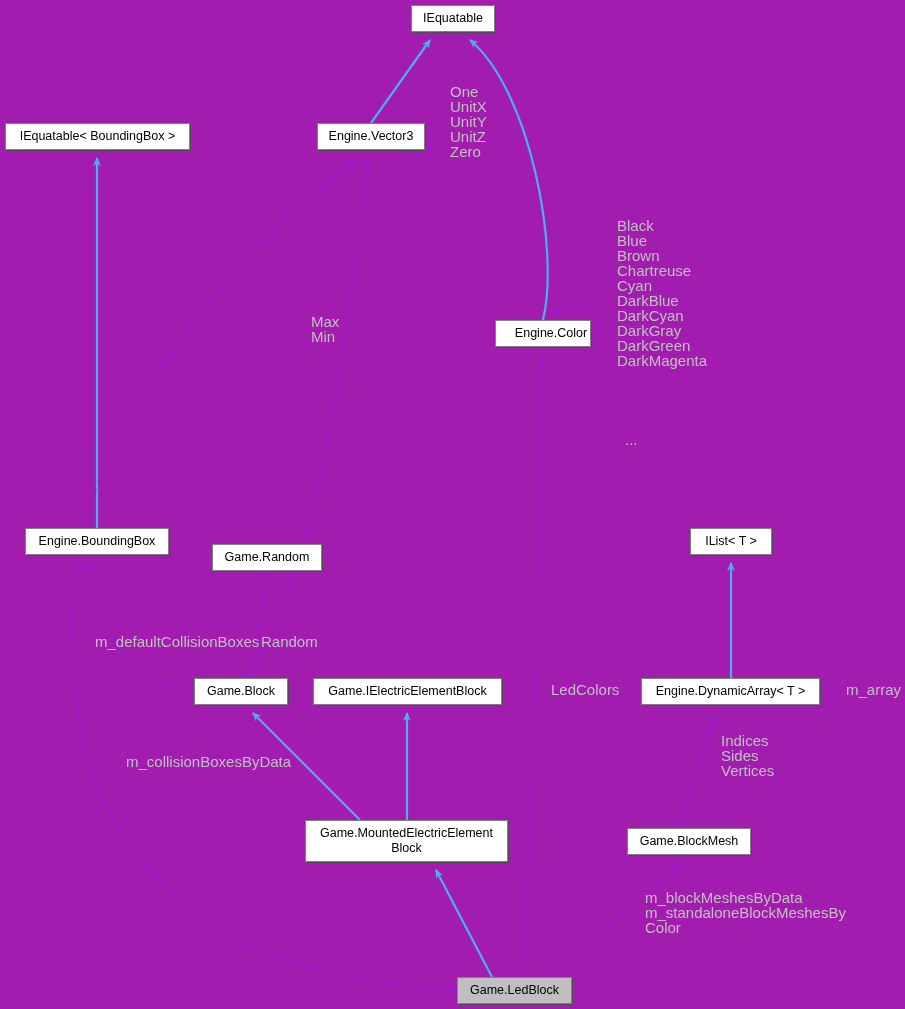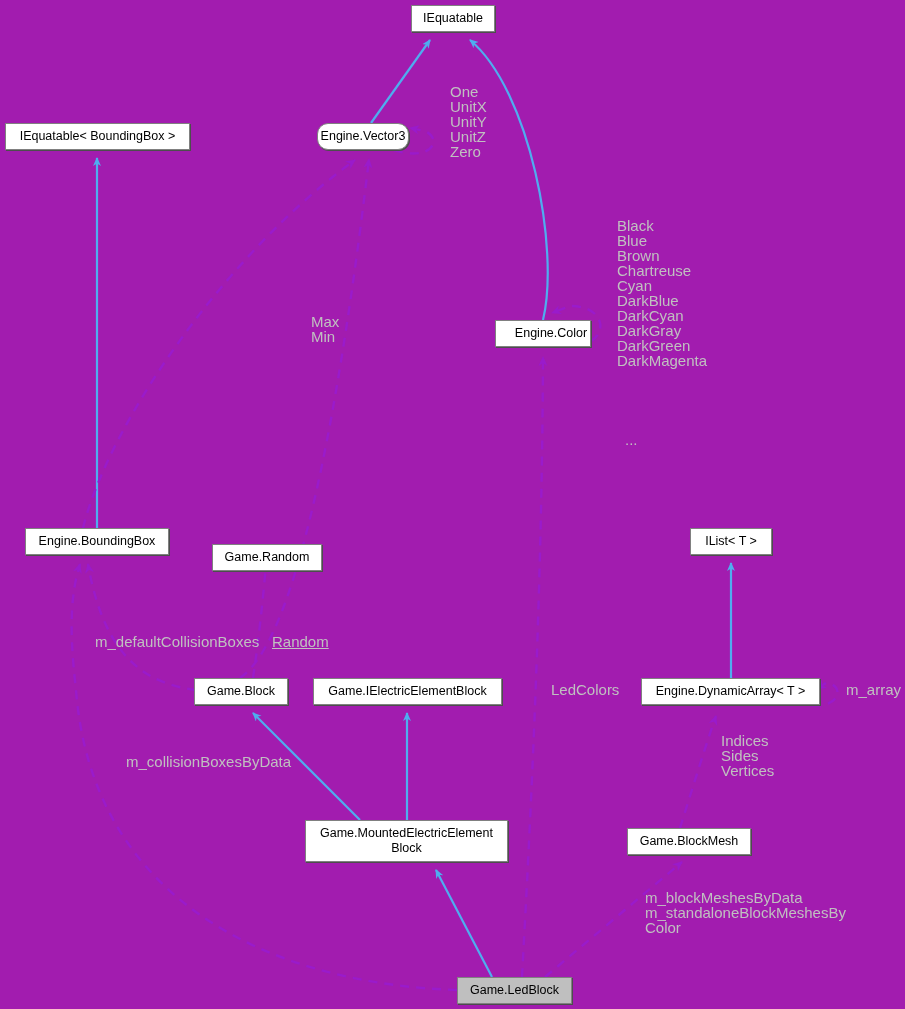--- a/index.html
+++ b/index.html
@@ -98,21 +98,21 @@
       <path d="M545,977 L682,862"></path>
 
       <path d="M680,828 C692,790 706,744 716,716"></path>
     </g>
   </svg>
 
   <div class="node" style="left:411px; top:5px; width:84px; height:27px;">IEquatable</div>
 
   <div class="node" style="left:5px; top:123px; width:185px; height:27px;">IEquatable&lt; BoundingBox &gt;</div>
 
-  <div class="node" style="left:317px; top:123px; width:92px; height:27px;border-radius:11px;">Engine.Vector3</div>
+  <div class="node" style="left:317px; top:123px; width:108px; height:27px;">Engine.Vector3</div>
 
   <div class="node" style="left:495px; top:320px; width:96px; height:27px;padding-left:16px;">Engine.Color</div>
 
   <div class="node" style="left:25px; top:528px; width:144px; height:27px;">Engine.BoundingBox</div>
 
   <div class="node" style="left:212px; top:544px; width:110px; height:27px;">Game.Random</div>
 
   <div class="node" style="left:690px; top:528px; width:82px; height:27px;">IList&lt; T &gt;</div>
 
   <div class="node" style="left:194px; top:678px; width:94px; height:27px;">Game.Block</div>
@@ -146,21 +146,21 @@
 DarkMagenta</div>
 
   <div class="edge-label" style="left:625px; top:432px;">...</div>
 
   <div class="edge-label" style="left:311px; top:314px;">Max
 Min</div>
 
 
   <div class="edge-label" style="left:95px; top:634px;">m_defaultCollisionBoxes</div>
 
-  <div class="edge-label" style="left:272px; top:634px;text-decoration:underline;">Random</div>
+  <div class="edge-label" style="left:261px; top:634px;">Random</div>
 
   <div class="edge-label" style="left:126px; top:754px;">m_collisionBoxesByData</div>
 
   <div class="edge-label" style="left:551px; top:682px;">LedColors</div>
 
   <div class="edge-label" style="left:846px; top:682px;">m_array</div>
 
   <div class="edge-label" style="left:721px; top:733px;">Indices
 Sides
 Vertices</div>

